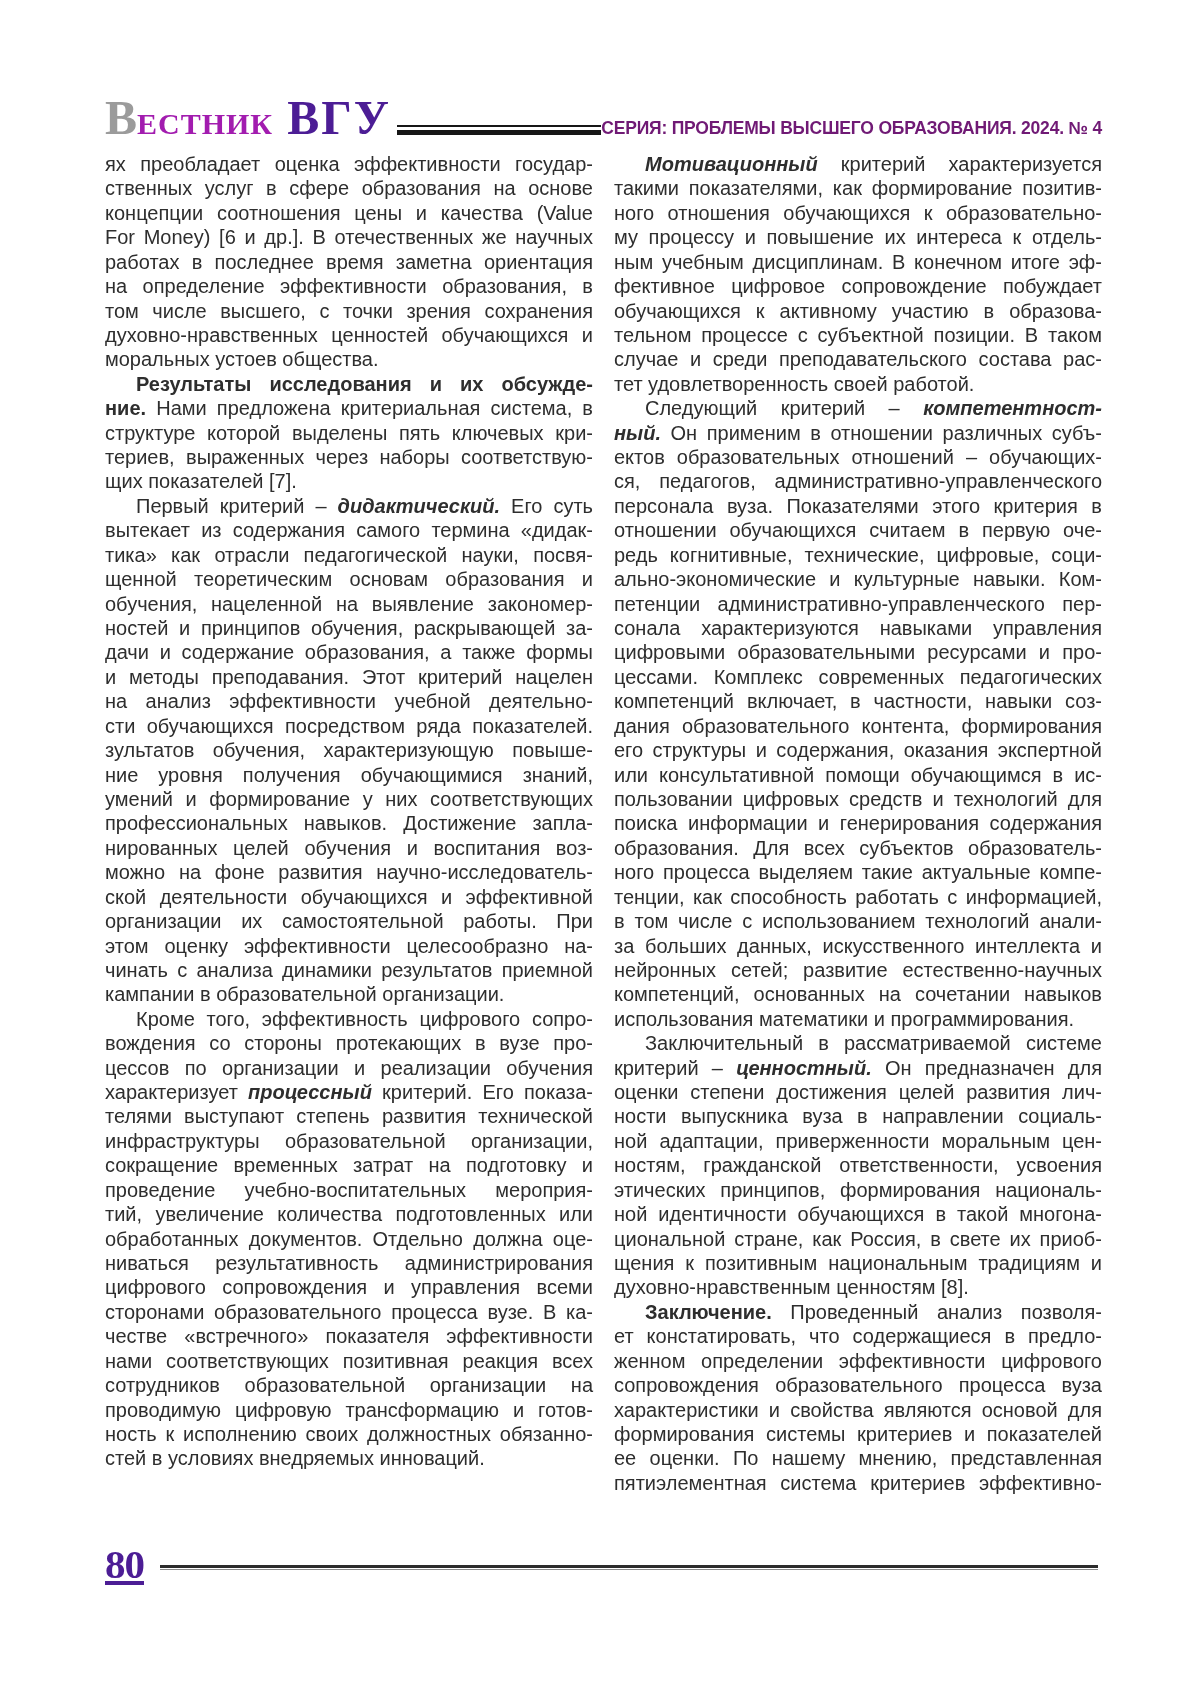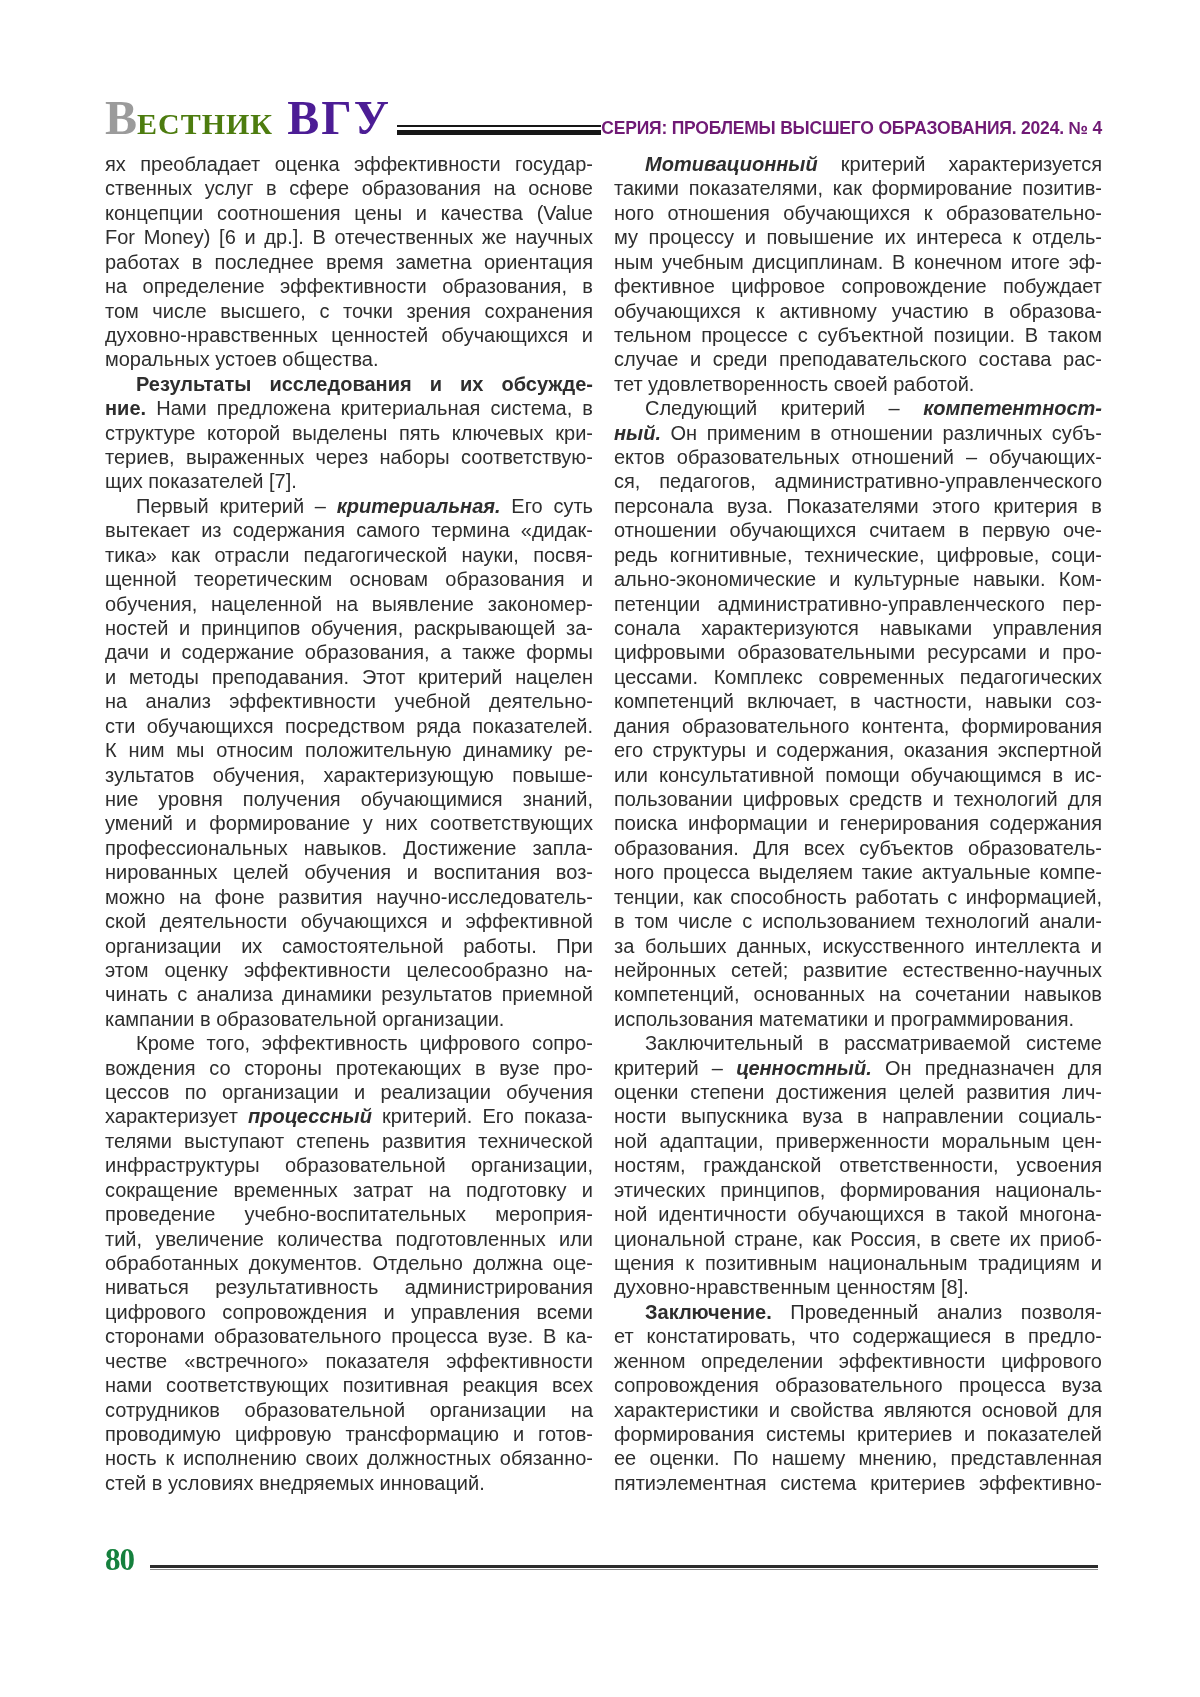--- a/index.html
+++ b/index.html
@@ -12,21 +12,21 @@
     color:#2e2e2e;
     overflow:hidden;
   }
   
   .hdr{
     position:absolute;top:94px;left:105px;width:997px;
     display:flex;align-items:flex-end;
   }
   .logo{font-family:"Liberation Serif",serif;font-weight:700;white-space:nowrap;line-height:1;}
   .logo .init{font-size:48px;color:#9b9b9b;}
-  .logo .rest{font-size:30px;color:#4d7c0f;letter-spacing:1px;}
+  .logo .rest{font-size:30px;color:#a21caf;letter-spacing:1px;}
   .logo .acr{font-size:48px;color:#4c1d95;margin-left:14px;letter-spacing:2px;}
   .hdr-rule{
     flex:1;height:3px;margin:0 0 7px 6px;
     border-top:2px solid #161616;
     border-bottom:5px solid #161616;
   }
   .series{
     font-size:17.5px;font-weight:700;color:#701a75;
     white-space:nowrap;letter-spacing:-0.2px;
     padding-bottom:3px;
@@ -43,21 +43,21 @@
   .ln.ind{padding-left:31px;}
   .b{font-weight:700;}
   .i{font-weight:700;font-style:italic;}
   
   .ftr{
     position:absolute;top:1544px;left:105px;width:997px;
     display:flex;align-items:flex-start;
   }
   .pnum{
     font-family:"Liberation Serif",serif;font-weight:700;
-    font-size:31px;line-height:1;color:#15803d;letter-spacing:-1px;
+    font-size:41px;line-height:1;color:#4c1d95;letter-spacing:-1px;text-decoration:underline;
   }
   .ftr-rule{
     flex:1;height:1px;margin:21px 4px 0 16px;
     border-top:3px solid #2c2c2c;
     border-bottom:1px solid #8a8a8a;
   }
 </style>
 </head>
 <body>
 
@@ -85,31 +85,30 @@
           <div class="ln last"><span>моральных устоев общества.</span></div>
         </div>
         <div>
           <div class="ln ind"><span class="b">Результаты исследования и их обсужде-</span></div>
           <div class="ln"><span class="b">ние.</span><span> Нами предложена критериальная система, в</span></div>
           <div class="ln"><span>структуре которой выделены пять ключевых кри-</span></div>
           <div class="ln"><span>териев, выраженных через наборы соответствую-</span></div>
           <div class="ln last"><span>щих показателей [7].</span></div>
         </div>
         <div>
-          <div class="ln ind"><span>Первый критерий – </span><span class="i">критериальная.</span><span> Его суть</span></div>
+          <div class="ln ind"><span>Первый критерий – </span><span class="i">дидактический.</span><span> Его суть</span></div>
           <div class="ln"><span>вытекает из содержания самого термина «дидак-</span></div>
           <div class="ln"><span>тика» как отрасли педагогической науки, посвя-</span></div>
           <div class="ln"><span>щенной теоретическим основам образования и</span></div>
           <div class="ln"><span>обучения, нацеленной на выявление закономер-</span></div>
           <div class="ln"><span>ностей и принципов обучения, раскрывающей за-</span></div>
           <div class="ln"><span>дачи и содержание образования, а также формы</span></div>
           <div class="ln"><span>и методы преподавания. Этот критерий нацелен</span></div>
           <div class="ln"><span>на анализ эффективности учебной деятельно-</span></div>
           <div class="ln"><span>сти обучающихся посредством ряда показателей.</span></div>
-          <div class="ln"><span>К ним мы относим положительную динамику ре-</span></div>
           <div class="ln"><span>зультатов обучения, характеризующую повыше-</span></div>
           <div class="ln"><span>ние уровня получения обучающимися знаний,</span></div>
           <div class="ln"><span>умений и формирование у них соответствующих</span></div>
           <div class="ln"><span>профессиональных навыков. Достижение запла-</span></div>
           <div class="ln"><span>нированных целей обучения и воспитания воз-</span></div>
           <div class="ln"><span>можно на фоне развития научно-исследователь-</span></div>
           <div class="ln"><span>ской деятельности обучающихся и эффективной</span></div>
           <div class="ln"><span>организации их самостоятельной работы. При</span></div>
           <div class="ln"><span>этом оценку эффективности целесообразно на-</span></div>
           <div class="ln"><span>чинать с анализа динамики результатов приемной</span></div>

